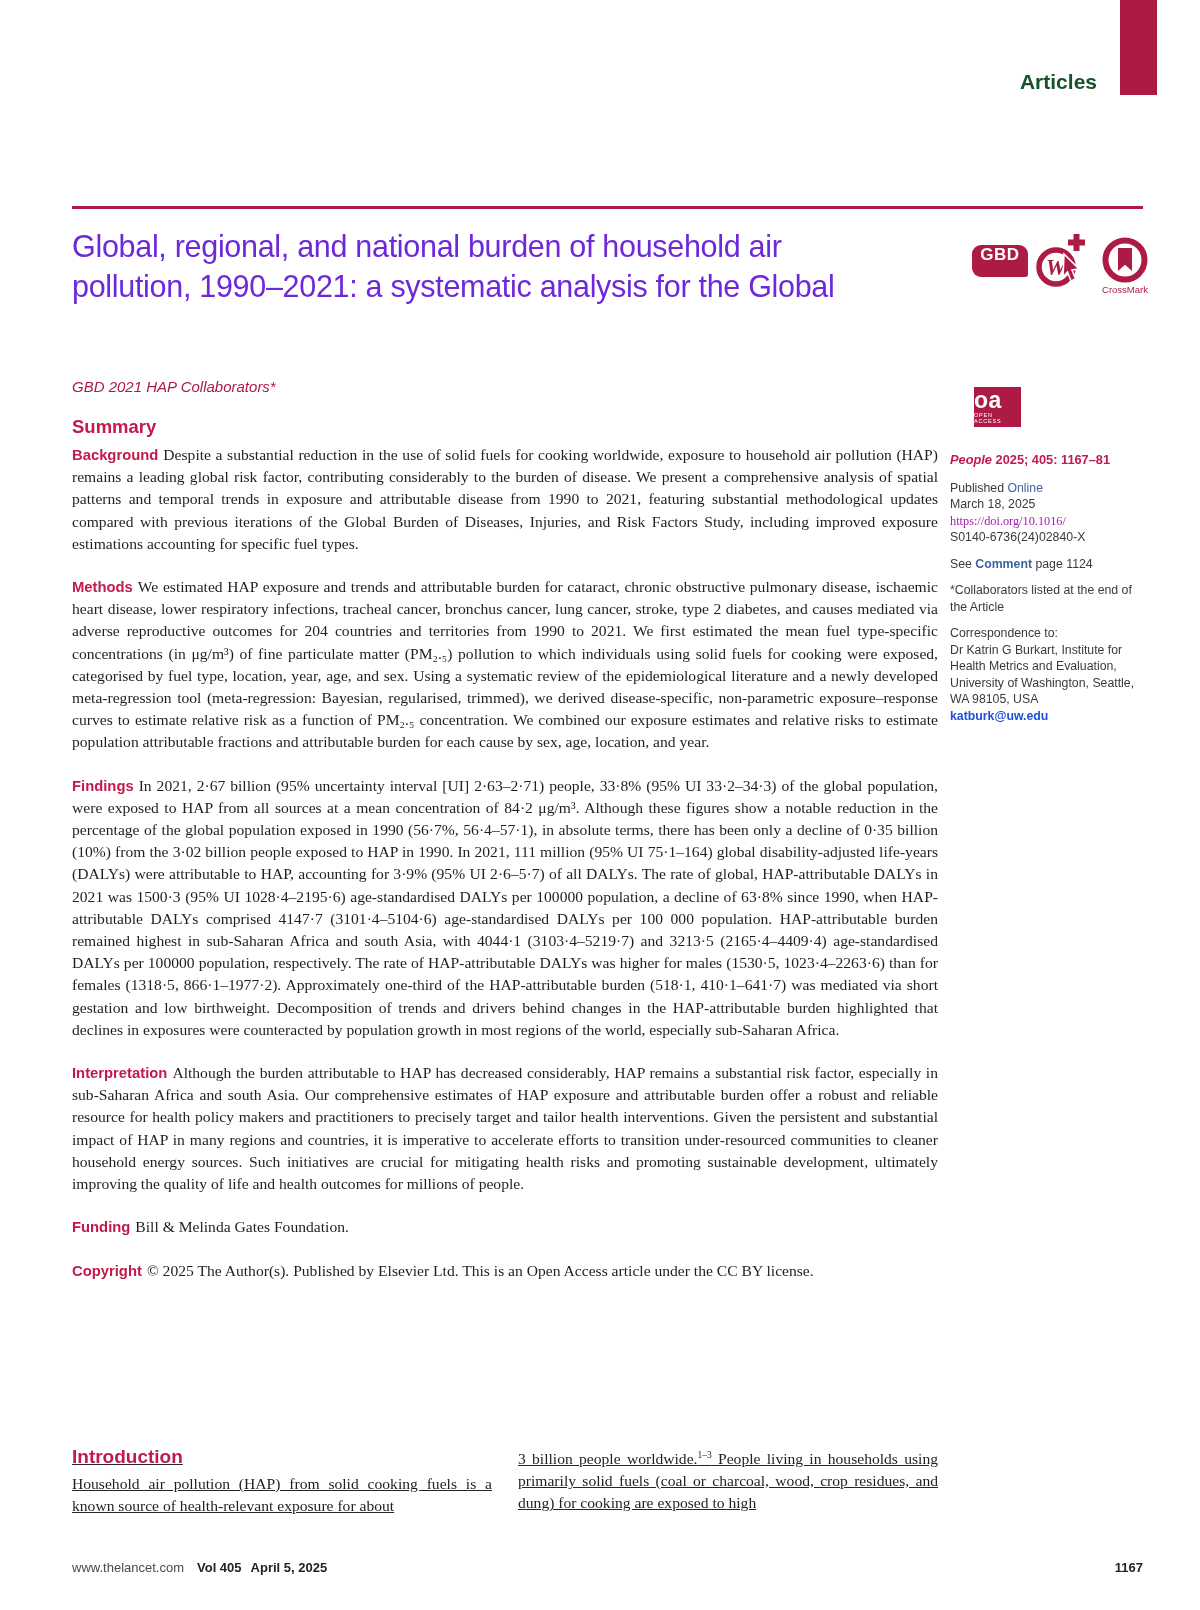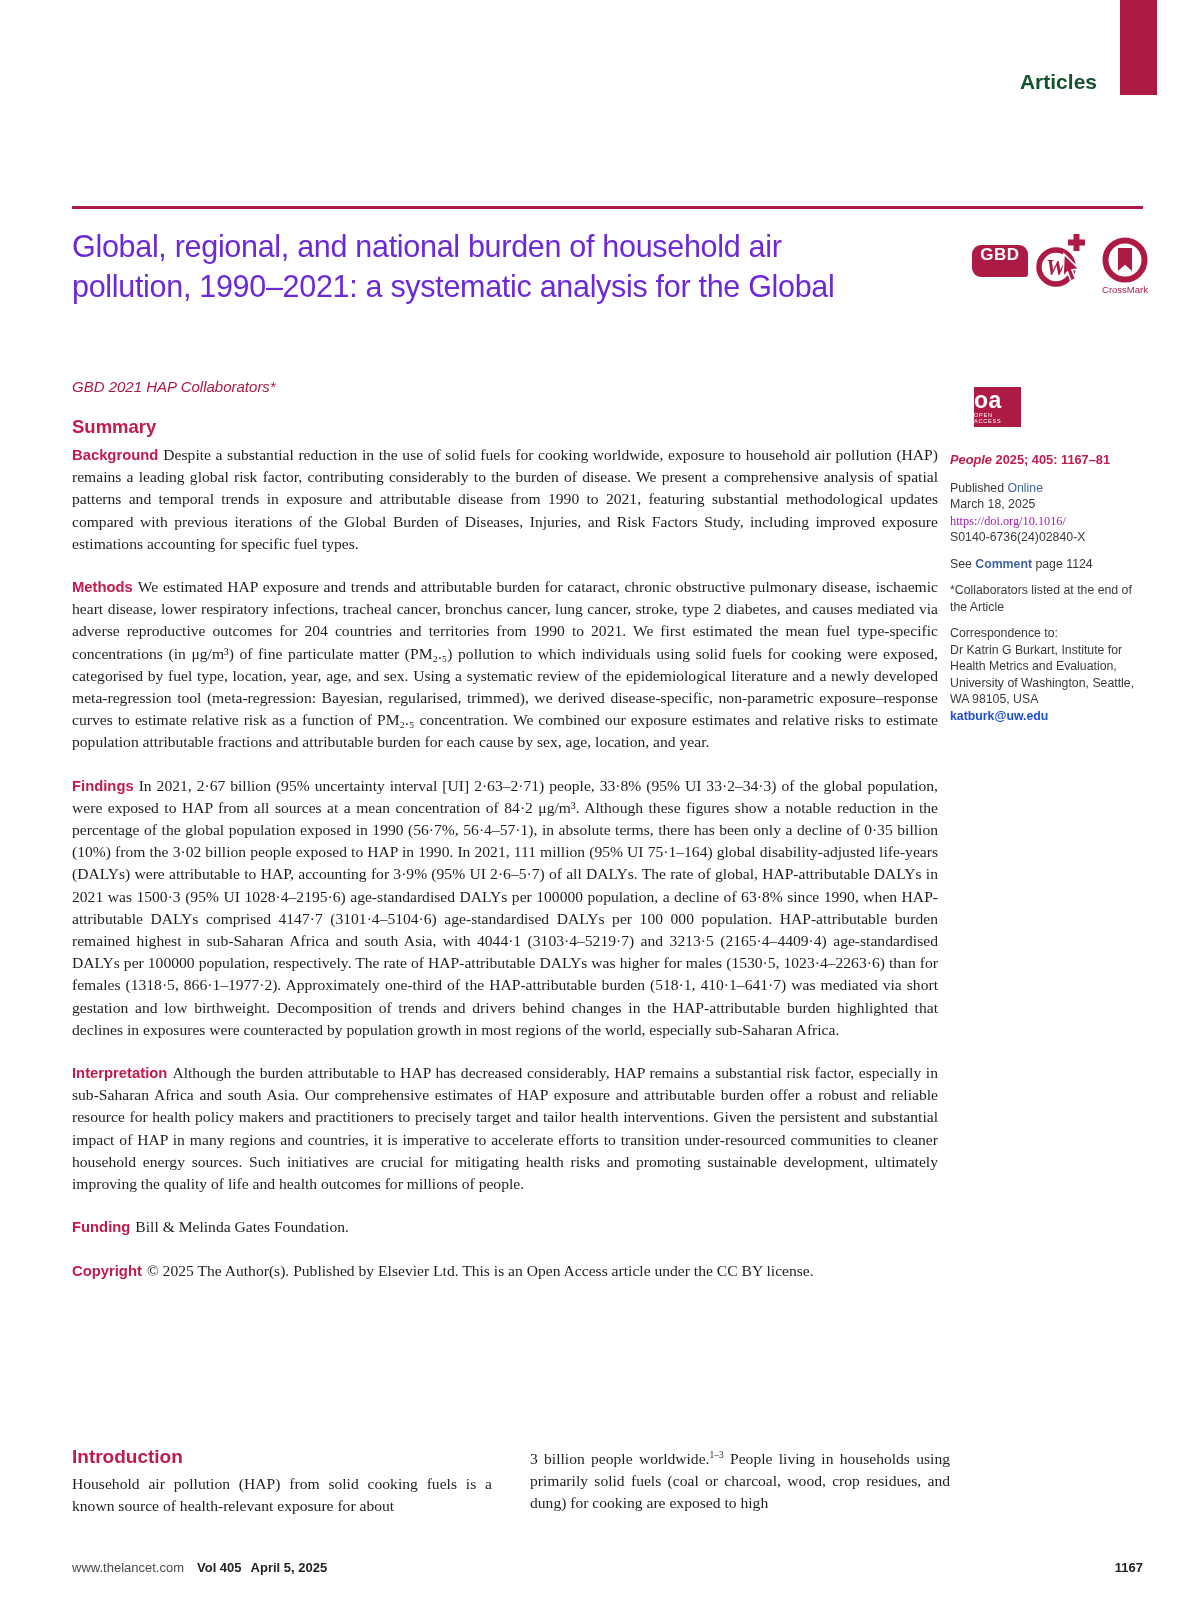--- a/index.html
+++ b/index.html
@@ -34,21 +34,21 @@
              font-size:14.8px;padding-right:5px;}
   
   .sidebar{position:absolute;left:950px;top:452px;width:194px;font-size:12.3px;line-height:16.5px;color:#3a3a3a;}
   .cite{color:#C11A4B;font-weight:bold;font-size:12.8px;margin-bottom:11px;}
   .cite .j{font-style:italic;}
   .sb-block{margin-bottom:10px;}
   .sb-link{color:#3F63A0;text-decoration:none;cursor:pointer;}
   .sb-link.b{font-weight:bold;}
   .sb-email{font-weight:bold;color:#1d4ed8;display:block;}
   
-  .intro{position:absolute;left:72px;top:1446px;width:866px;display:grid;grid-template-columns:420px 420px;column-gap:38px;}
+  .intro{position:absolute;left:72px;top:1446px;width:866px;display:grid;grid-template-columns:420px 420px;column-gap:26px;text-decoration:underline;}
   .intro-heading{margin:0 0 5px 0;font-size:19px;font-weight:bold;color:#C11A4B;}
   .intro-p{margin:0;font-family:"Liberation Serif","DejaVu Serif",serif;font-size:15.6px;line-height:22.2px;
            color:#1f1f1f;text-align:justify;}
   .intro-p sup{font-size:9.5px;line-height:0;}
   .intro-col2{padding-top:2px;}
   
   .footer{position:absolute;left:72px;top:1560px;width:1071px;display:flex;justify-content:space-between;
           font-size:13px;color:#3c3c3c;}
   .footer .site{font-weight:normal;color:#4a4a4a;}
   .footer .vol{font-weight:bold;color:#222222;margin-left:13px;}

